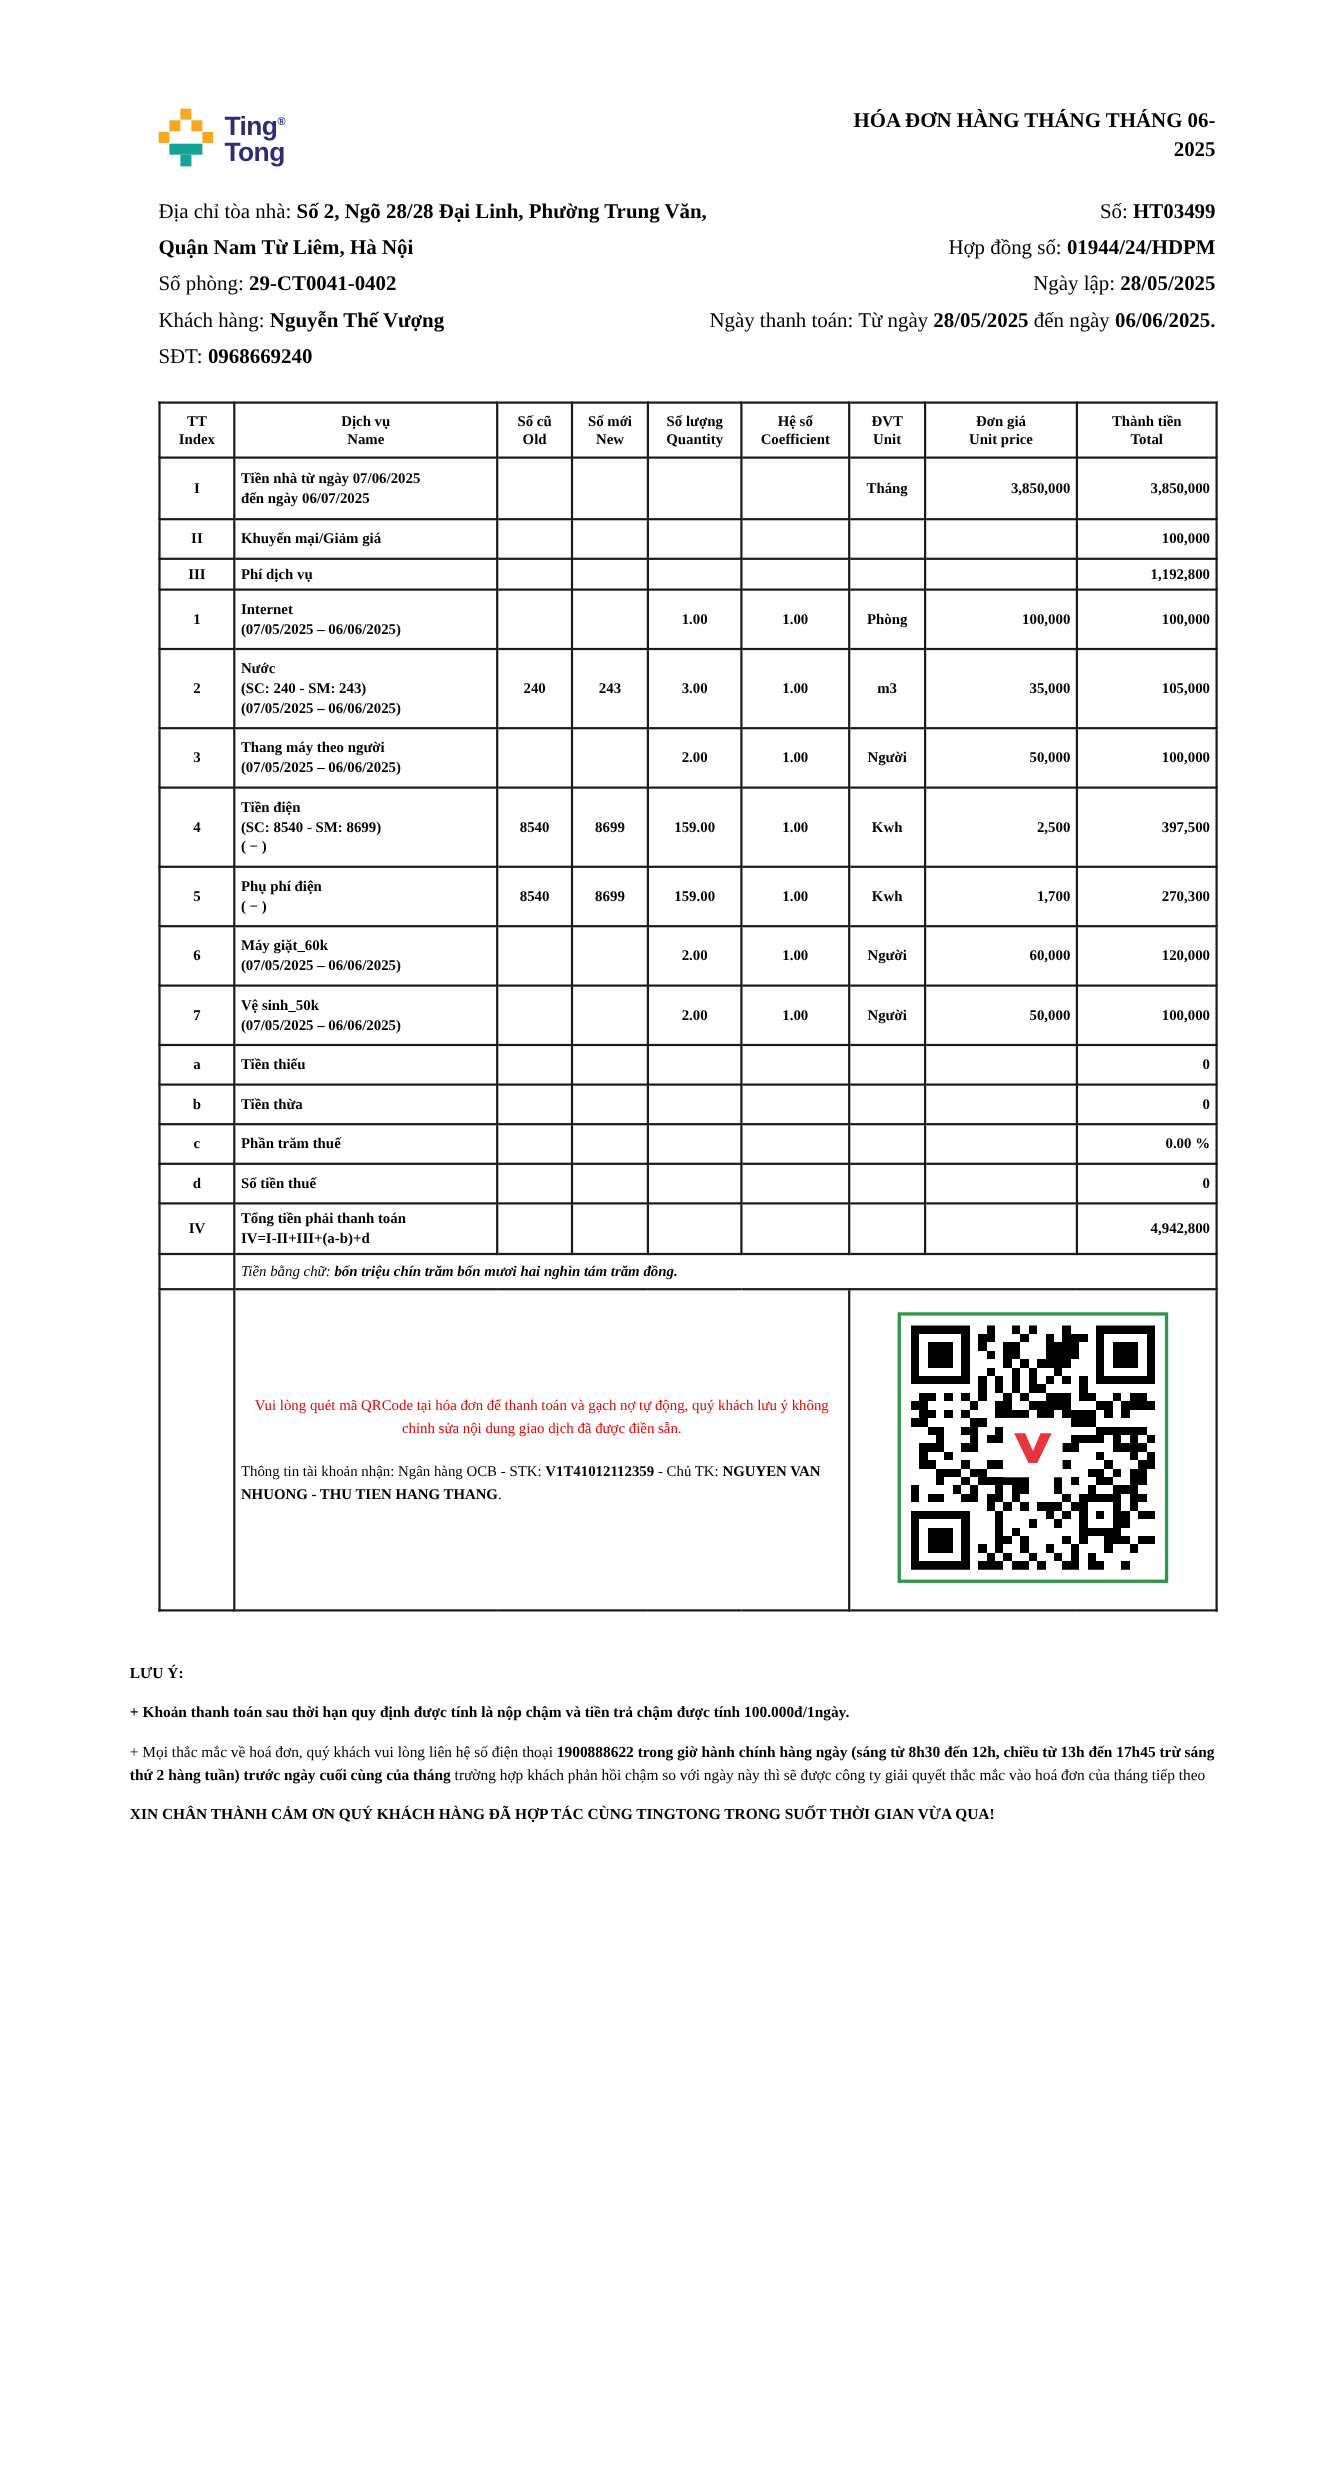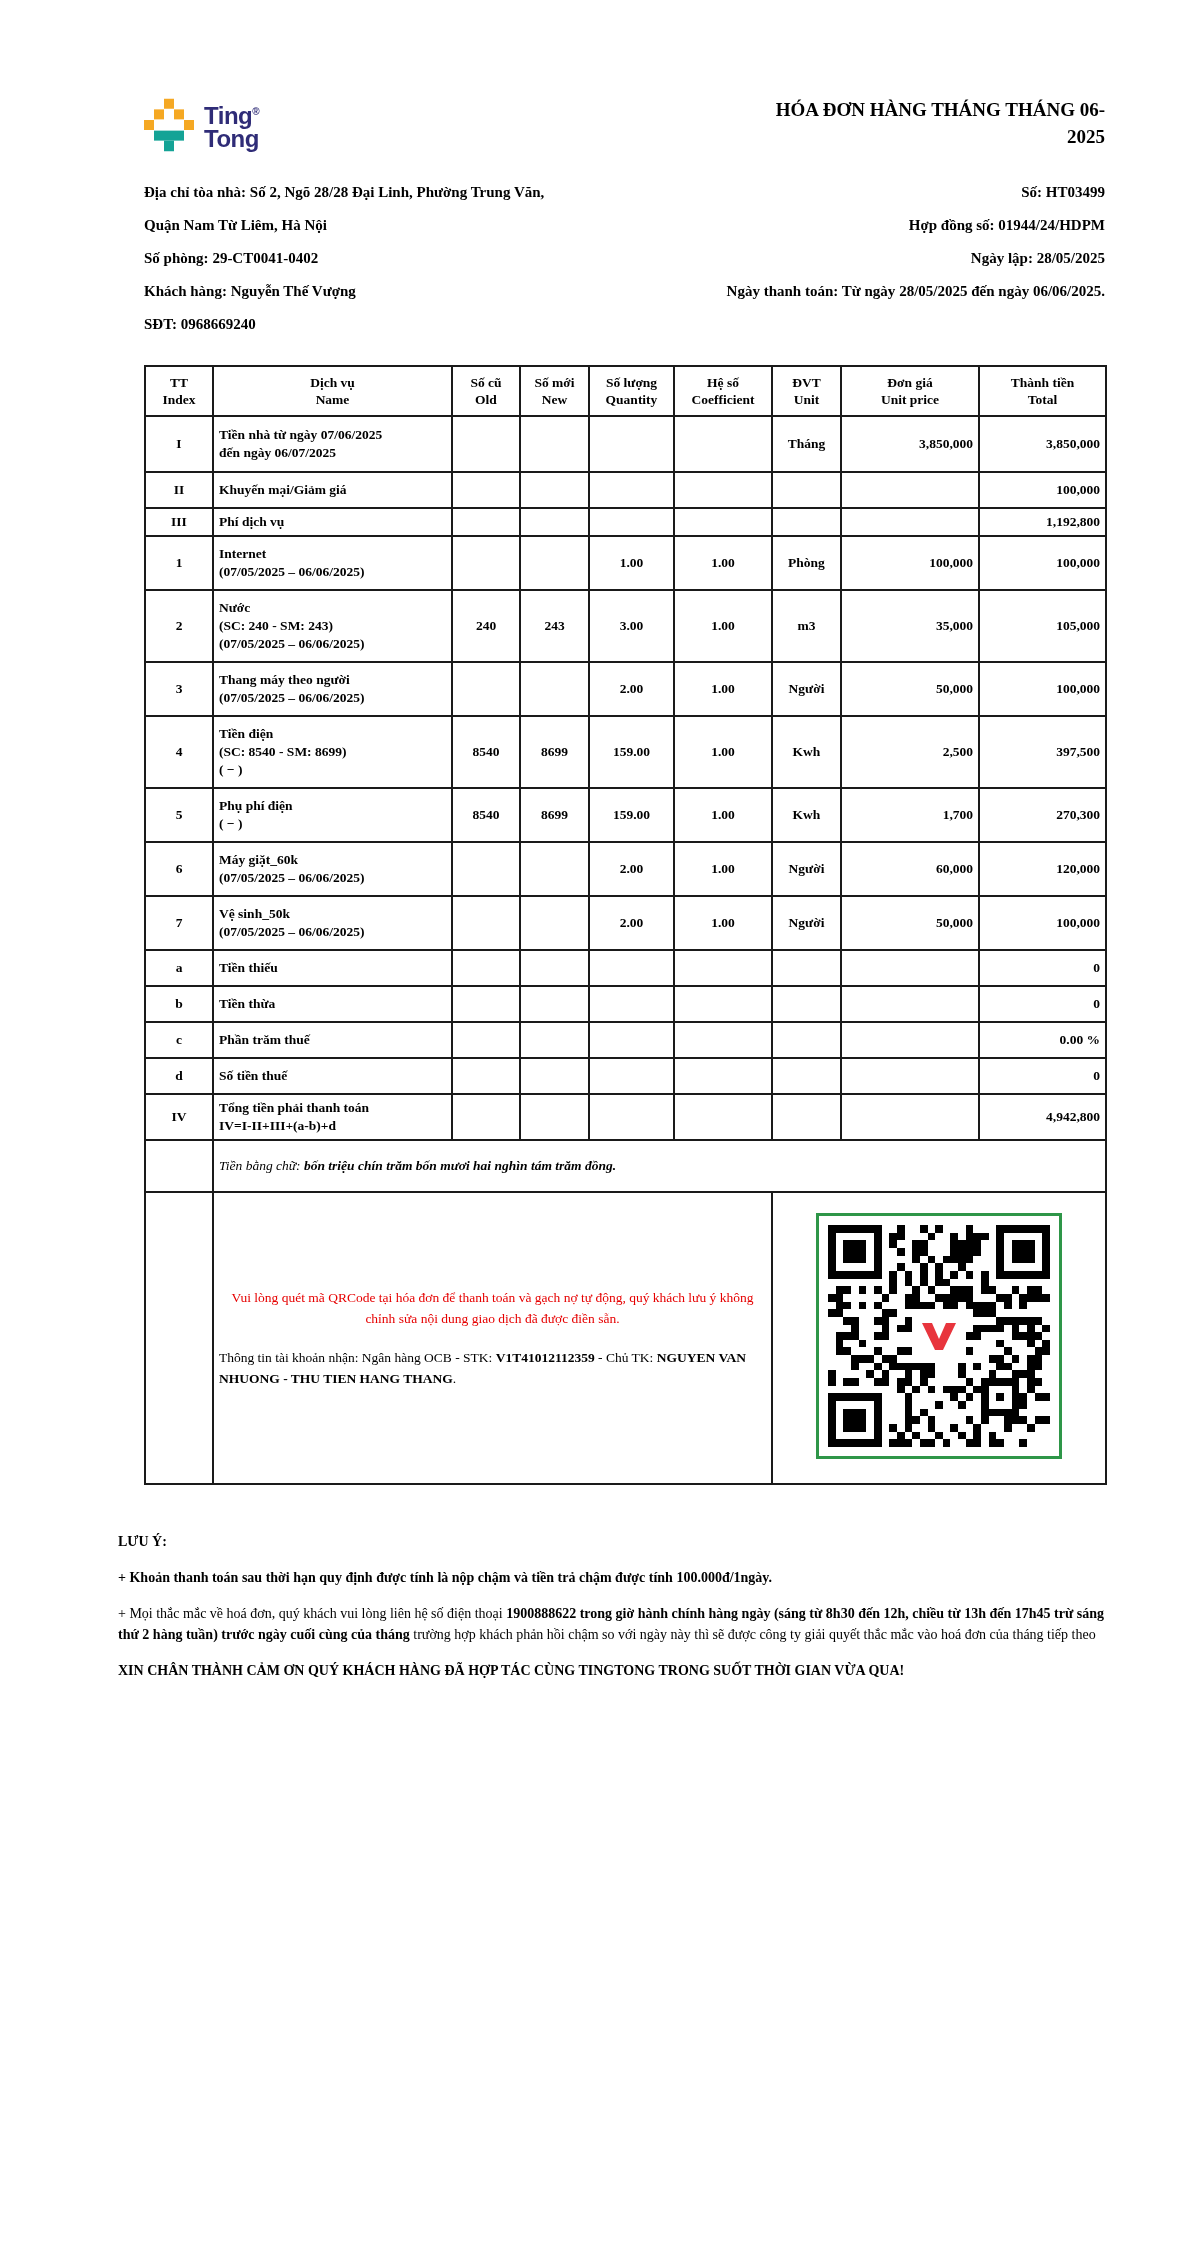--- a/index.html
+++ b/index.html
@@ -7,21 +7,21 @@
   .page{box-sizing:border-box;width:1200px;height:2259px;padding:96px 95px 0 118px;}
   
   .top{display:flex;justify-content:space-between;align-items:flex-start;gap:28px;}
   .brand{display:flex;align-items:flex-start;gap:10px;margin-left:26px;margin-top:2px;}
   .brand-icon{width:50px;height:54px;display:block;}
   .brand-text{font-family:"Liberation Sans","DejaVu Sans",sans-serif;font-weight:bold;font-size:24px;line-height:23px;letter-spacing:-0.5px;margin-top:2px;}
   .brand-text .reg{font-size:10px;vertical-align:super;}
   .title{text-align:right;font-weight:bold;font-size:19px;line-height:27px;max-width:480px;}
   
   .info{display:flex;justify-content:space-between;margin:24px 0 0 26px;}
-  .info-line{font-size:15px;line-height:33px;white-space:nowrap;font-weight:bold;}
+  .info-line{font-size:19px;line-height:33px;white-space:nowrap;}
   .info-right{text-align:right;}
   
   table.inv{border-collapse:collapse;margin:24px 0 0 26px;table-layout:fixed;width:961px;}
   table.inv th,table.inv td{border:2px solid #1a1a1a;font-size:13.5px;vertical-align:middle;padding:4px 5px;overflow:hidden;}
   table.inv th{font-weight:bold;text-align:center;padding:7px 3px;line-height:17px;}
   td.c-idx{text-align:center;font-weight:bold;}
   td.c-name{text-align:left;font-weight:bold;padding-left:9px;line-height:18px;}
   td.c-mid{text-align:center;font-weight:bold;}
   td.c-num{text-align:right;font-weight:bold;padding-right:13px;}
   td.words-cell{font-style:italic;text-align:left;padding-left:18px;font-size:14px;}
@@ -334,21 +334,21 @@
             <div>IV=I-II+III+(a-b)+d</div>
           </td>
           <td class="c-mid"></td>
           <td class="c-mid"></td>
           <td class="c-mid"></td>
           <td class="c-mid"></td>
           <td class="c-mid"></td>
           <td class="c-num"></td>
           <td class="c-num">4,942,800</td>
         </tr>
-        <tr style="height: 52px;">
+        <tr style="height: 32px;">
           <td></td>
           <td colspan="8" class="words-cell"><span>Tiền bằng chữ: </span><b>bốn triệu chín trăm bốn mươi hai nghìn tám trăm đồng.</b></td>
         </tr>
         <tr style="height: 292px;">
           <td></td>
           <td colspan="5" class="pay-text">
             <p class="rednote" style="color: rgb(230, 0, 0); text-align: center;">Vui lòng quét mã QRCode tại hóa đơn để thanh toán và gạch nợ tự động, quý khách lưu ý không chỉnh sửa nội dung giao dịch đã được điền sẵn.</p>
             <p><span>Thông tin tài khoản nhận: Ngân hàng OCB - STK: </span><b>V1T41012112359</b><span> - Chủ TK: </span><b>NGUYEN VAN NHUONG - THU TIEN HANG THANG</b><span>.</span></p>
           </td>
           <td colspan="3" class="qr-cell"><div class="qr-wrap" style="border: 3px solid rgb(46, 150, 72);"><svg width="222" height="222" viewBox="0 0 29 29" shape-rendering="crispEdges" fill="#000">

